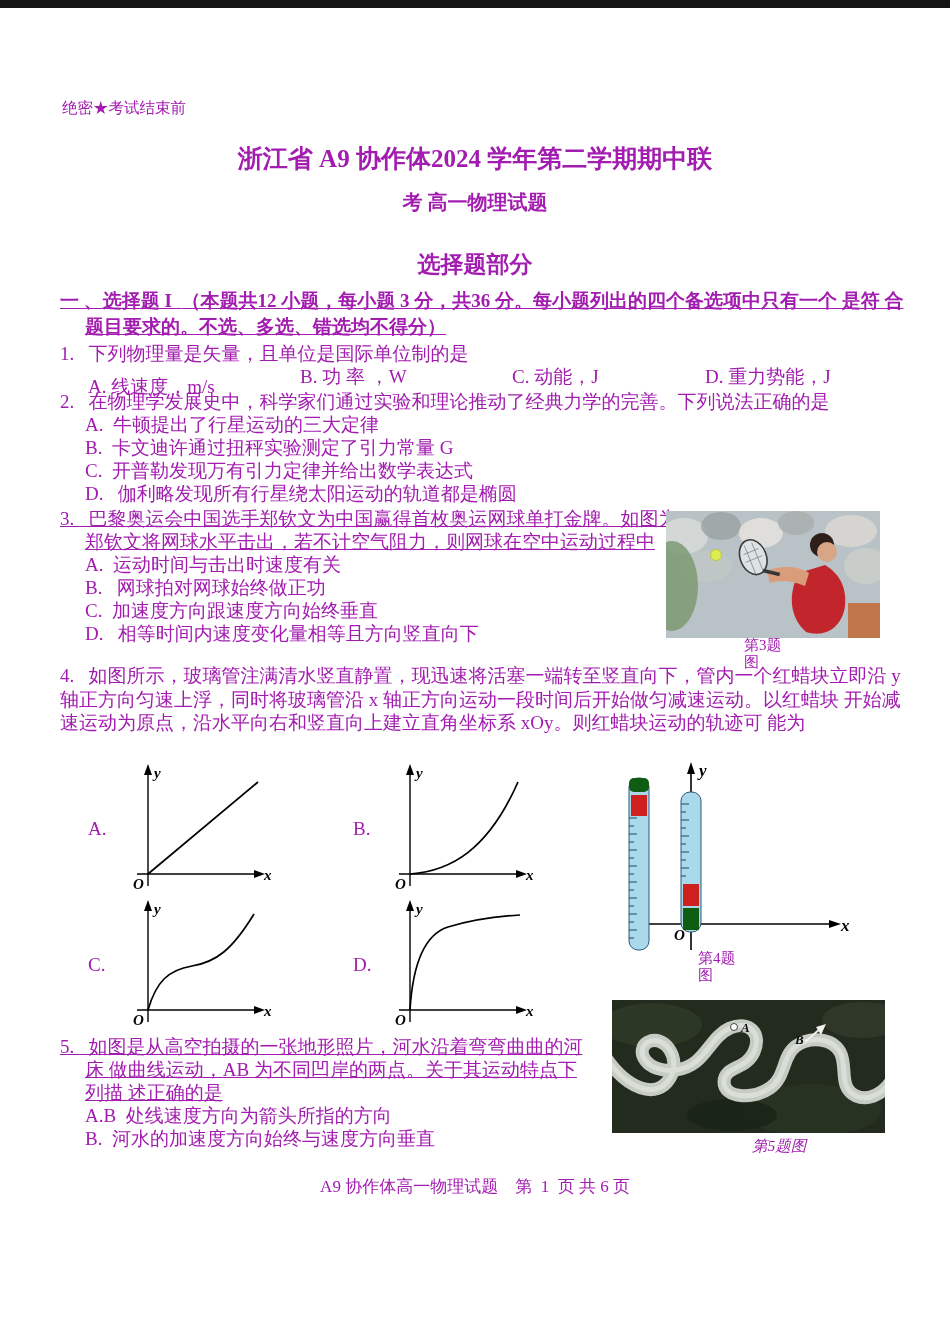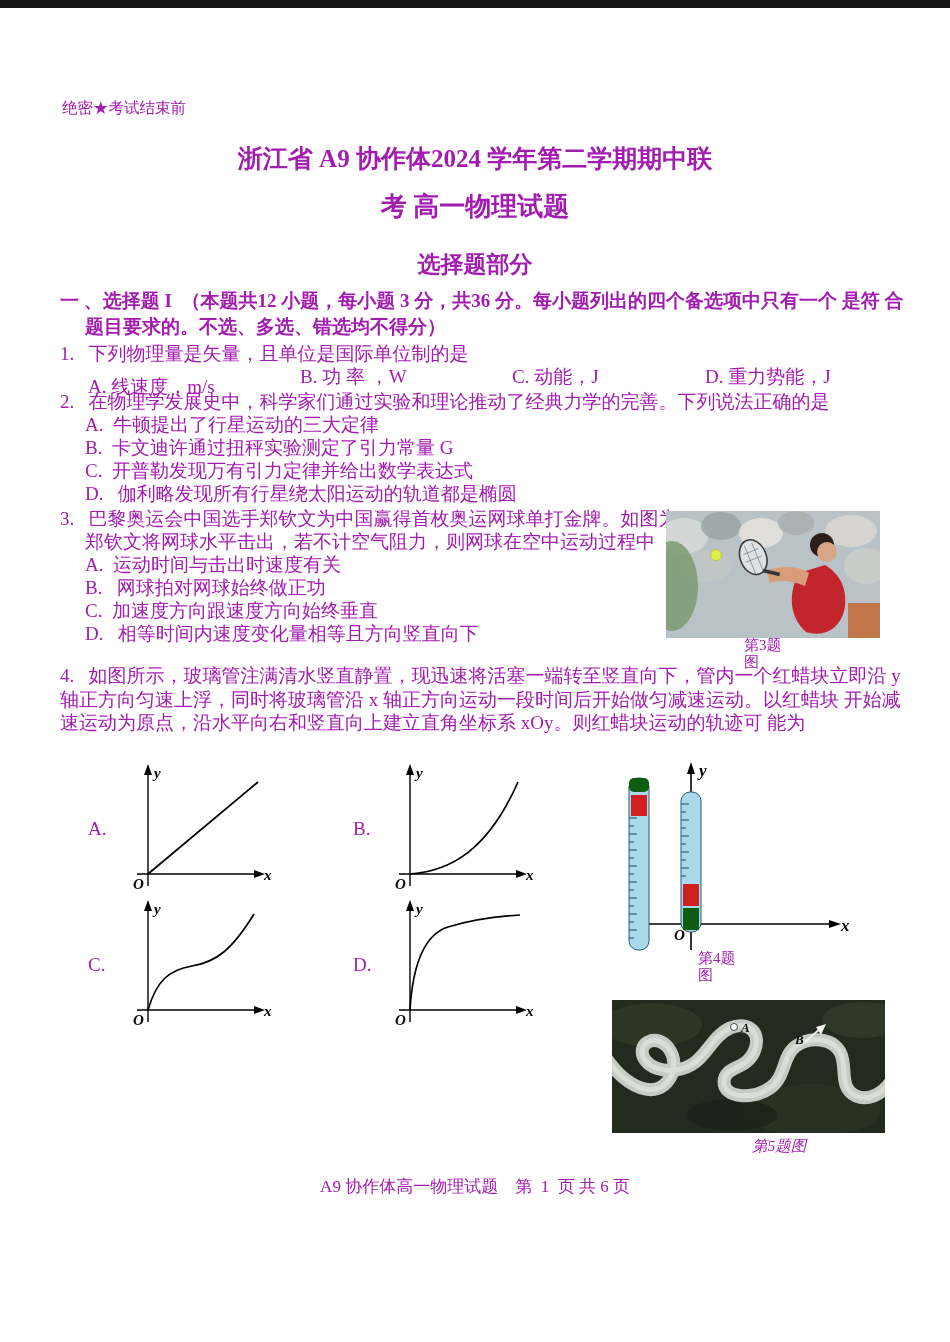--- a/index.html
+++ b/index.html
@@ -7,39 +7,39 @@
   .page {
     position:relative; width:950px; height:1342px; background:#ffffff;
     font-family:"Liberation Serif","DejaVu Serif",serif; color:#a21caf;
     overflow:hidden;
   }
   .abs { position:absolute; }
   .txt { white-space:pre-wrap; }
   .center { left:0; right:0; text-align:center; }
   .bold { font-weight:bold; }
   .body-text { font-size:19px; line-height:23px; }
-  .hang { padding-left:25px; text-indent:-25px; }
+  .hang { padding-left:25px; text-indent:-25px;text-decoration:underline; }
   .opt { margin-left:25px; }
   .caption { font-size:15px; line-height:17px; white-space:pre-wrap; }
   .axlbl { font:italic bold 15px "Liberation Serif",serif; fill:#000; }
   .figlbl { font:bold italic 13px "Liberation Serif",serif; fill:#0d0d0d; }
   .topbar { position:absolute; top:0; left:0; width:950px; height:8px; background:#161616; }
   .graph-label { font-size:19px; }
 </style>
 </head>
 <body>
 
 <div class="page">
 
   <div class="topbar"></div>
 
   <div class="abs txt" style="left:62px; top:98px; font-size:15.5px;">绝密★考试结束前</div>
 
   <div class="abs center txt bold" style="top:142px; font-size:25px;">浙江省 A9 协作体2024 学年第二学期期中联</div>
-  <div class="abs center txt bold" style="top:189px; font-size:26px;">考 高一物理试题</div>
+  <div class="abs center txt bold" style="top:189px; font-size:20px;">考 高一物理试题</div>
 
   <div class="abs center txt bold" style="top:249px; font-size:23px;">选择题部分</div>
 
   <div class="abs txt bold hang" style="left:60px; top:288px; width:848px; font-size:19px; line-height:26px;"><span>一 、选择题 I  </span><span>（本题共12 小题，每小题 3 分，共36 分。每小题列出的四个备选项中只有一个 是符 合题目要求的。不选、多选、错选均不得分）</span></div>
 
   <div class="abs body-text" style="left:60px; top:342px; width:852px;">
     <div class="txt">1.   下列物理量是矢量，且单位是国际单位制的是</div>
     <div style="position:relative; height:23px;">
       <span class="abs txt" style="left:28px; white-space:nowrap;margin-top:10px;">A.  线速度，m/s</span>
       <span class="abs txt" style="left:240px; white-space:nowrap;">B.  功 率 ，W</span>
@@ -159,20 +159,25 @@
 
     <g>
       <rect x="78" y="34" width="20" height="140" rx="9" fill="#a9d9ea" stroke="#2a5a78" stroke-width="1"></rect>
       <path d="M78,46 h8 M78,54 h5 M78,62 h8 M78,70 h5 M78,78 h8 M78,86 h5 M78,94 h8 M78,102 h5 M78,110 h8 M78,118 h5" stroke="#1a4a6a" stroke-width="1"></path>
       <rect x="80" y="126" width="16" height="22" fill="#cf2020"></rect>
       <rect x="80" y="150" width="16" height="22" fill="#0f5c13"></rect>
     </g>
   </svg>
   <div class="abs caption" style="left:698px; top:950px; width:48px;">第4题图</div>
 
+  <div class="abs body-text" style="left:60px; top:1035px; width:535px;">
+    <div class="txt hang">5.   如图是从高空拍摄的一张地形照片，河水沿着弯弯曲曲的河床 做曲线运动，AB 为不同凹岸的两点。关于其运动特点下列描 述正确的是</div>
+    <div class="txt opt">A.B  处线速度方向为箭头所指的方向</div>
+    <div class="txt opt">B.  河水的加速度方向始终与速度方向垂直</div>
+  </div>
 
   <svg class="abs" style="left:612px; top:1000px;" width="273" height="133" viewBox="0 0 273 133">
     <rect width="273" height="133" fill="#222b1e"></rect>
     <ellipse cx="40" cy="25" rx="50" ry="22" fill="#2f3b28" opacity="0.8"></ellipse>
     <ellipse cx="200" cy="110" rx="70" ry="26" fill="#2a3524" opacity="0.8"></ellipse>
     <ellipse cx="250" cy="20" rx="40" ry="18" fill="#343f2c" opacity="0.7"></ellipse>
     <ellipse cx="120" cy="115" rx="45" ry="16" fill="#1a2317" opacity="0.9"></ellipse>
     <path d="M-8,55 C15,90 45,100 58,78 C70,58 52,34 36,42 C22,50 34,74 64,70 C94,66 96,38 118,28 C138,20 150,34 142,52 C134,70 112,66 112,82 C112,98 140,100 158,88 C174,77 170,56 184,46 C198,36 220,38 228,52 C236,66 226,88 244,96 C258,102 272,92 280,80" fill="none" stroke="#c6ccc4" stroke-width="13" stroke-linecap="round"></path>
     <path d="M-8,55 C15,90 45,100 58,78 C70,58 52,34 36,42 C22,50 34,74 64,70 C94,66 96,38 118,28 C138,20 150,34 142,52 C134,70 112,66 112,82 C112,98 140,100 158,88 C174,77 170,56 184,46 C198,36 220,38 228,52 C236,66 226,88 244,96 C258,102 272,92 280,80" fill="none" stroke="#e9ede8" stroke-width="5" stroke-linecap="round" opacity="0.55"></path>
     <circle cx="122" cy="27" r="3.5" fill="#ffffff" stroke="#444" stroke-width="1"></circle>

